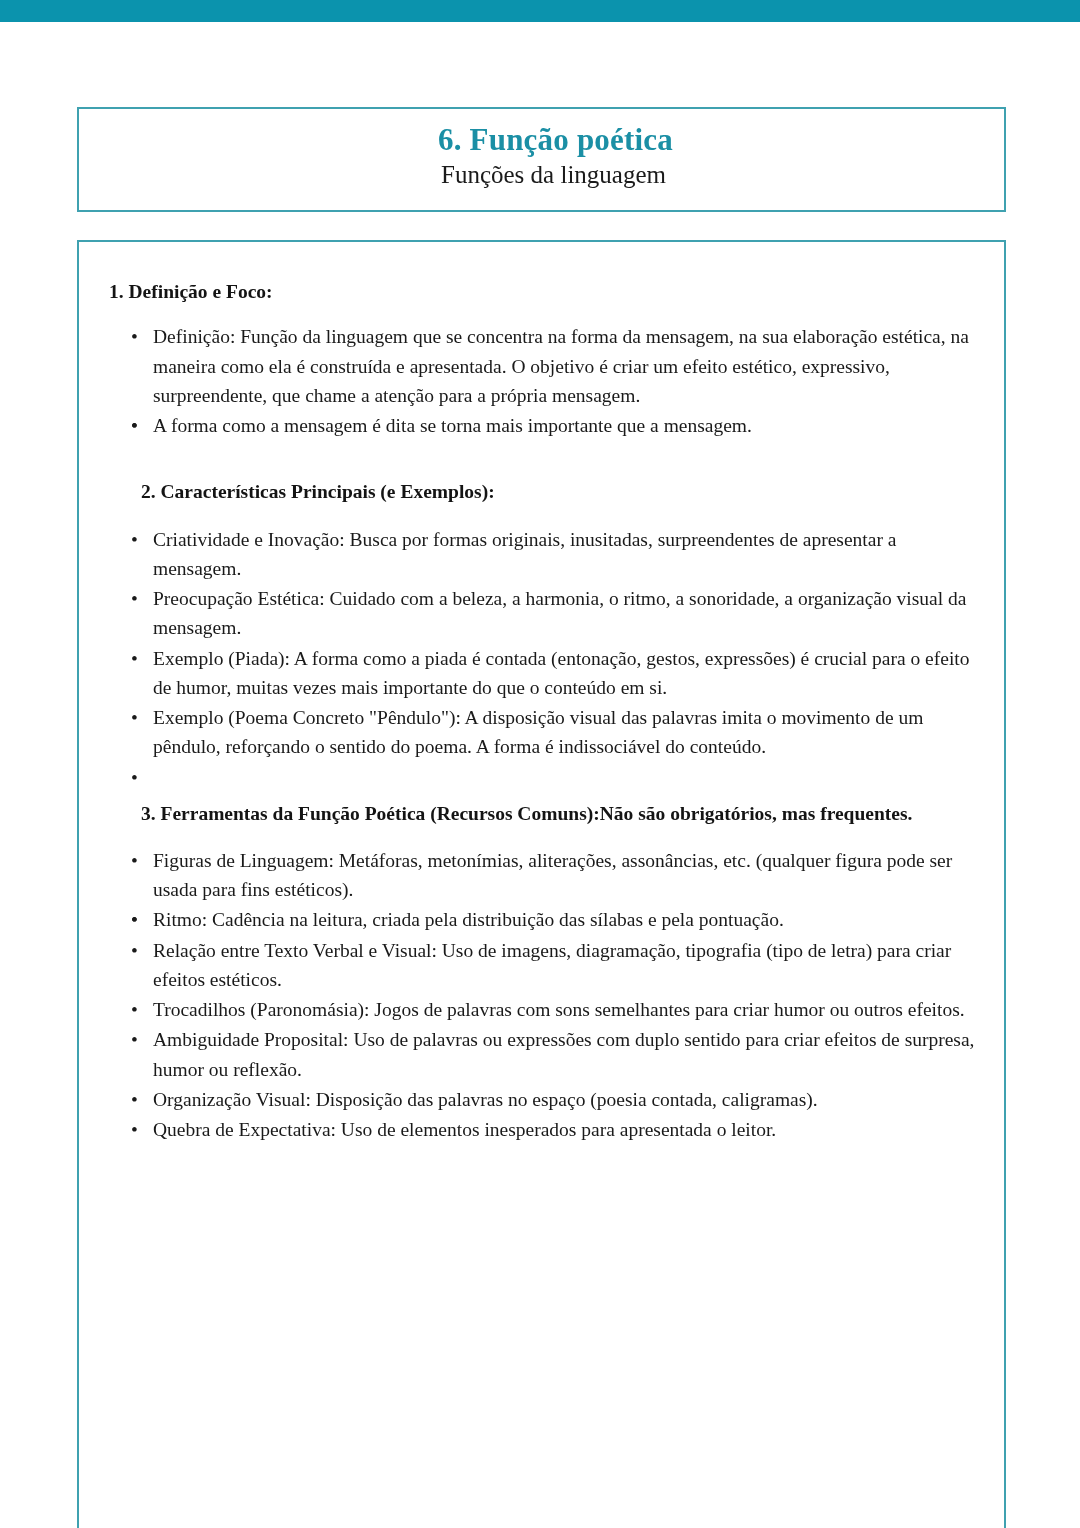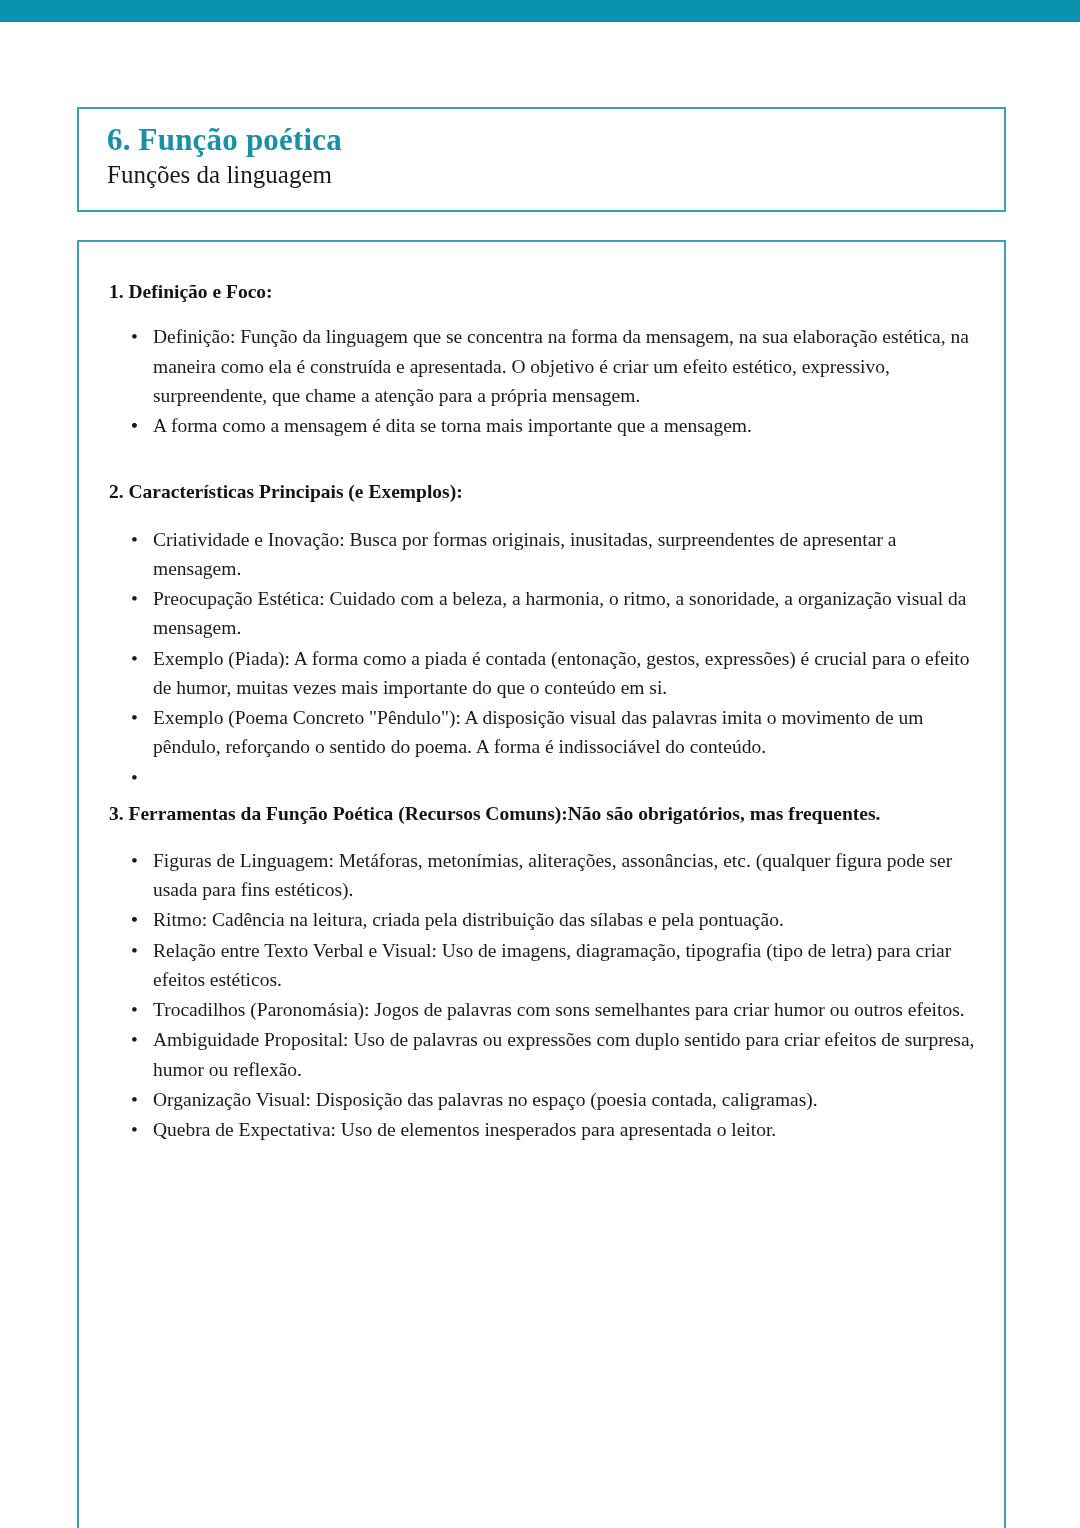--- a/index.html
+++ b/index.html
@@ -33,20 +33,21 @@
     left: 77px;
     top: 85px;
     width: 929px;
     height: 105px;
     border: 2px solid #3fa1b0;
     box-sizing: border-box;
     background: #ffffff;
   }
   .title-inner {
     padding: 14px 0 0 28px;
+    text-align: center;
   }
   .doc-title {
     color: #1b8fa5;
     font-size: 31px;
     font-weight: bold;
     line-height: 1.12;
     margin: 0;
     letter-spacing: 0.2px;
   }
   .doc-subtitle {
@@ -73,20 +74,21 @@
   }
   .sec-heading {
     font-size: 19.5px;
     font-weight: bold;
     line-height: 1.45;
     margin: 0 0 4px 0;
     color: #141414;
   }
   .sec-heading.gap {
     margin-top: 38px;
+    margin-left: 32px;
   }
   ul.bullets {
     list-style: none;
     margin: 16px 0 0 0;
     padding: 0;
   }
   ul.bullets li {
     position: relative;
     padding-left: 44px;
     font-size: 19.5px;

